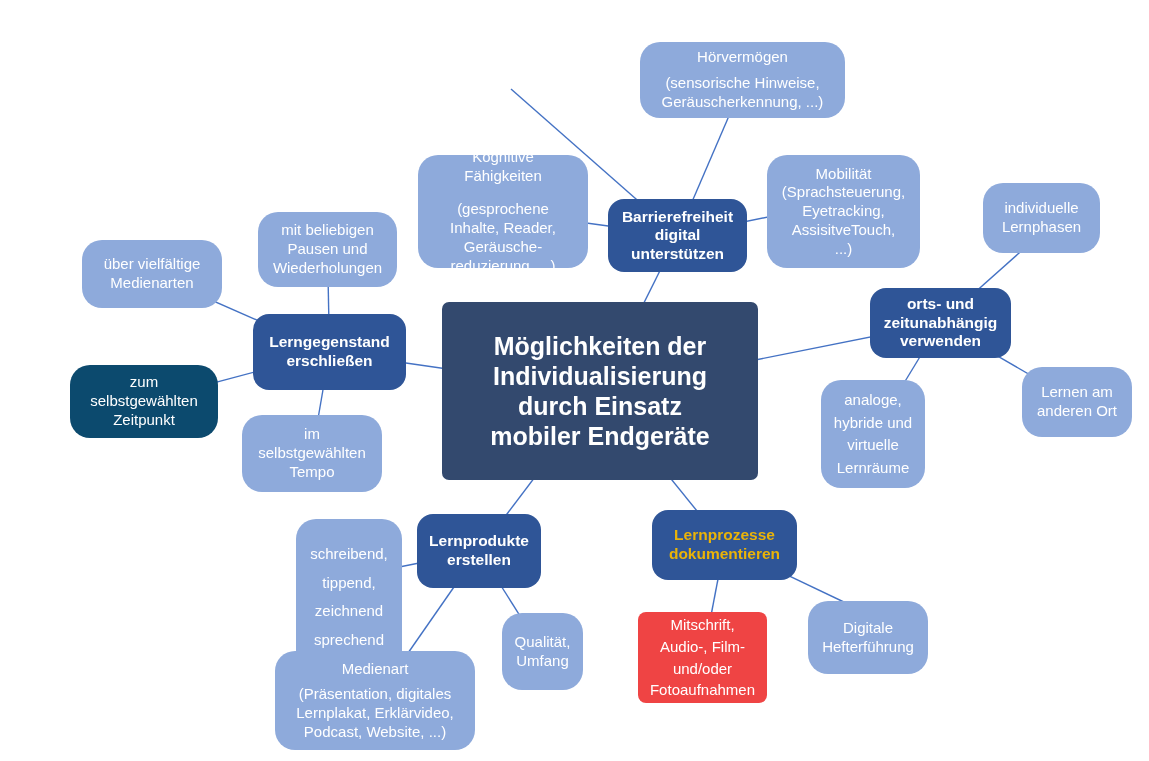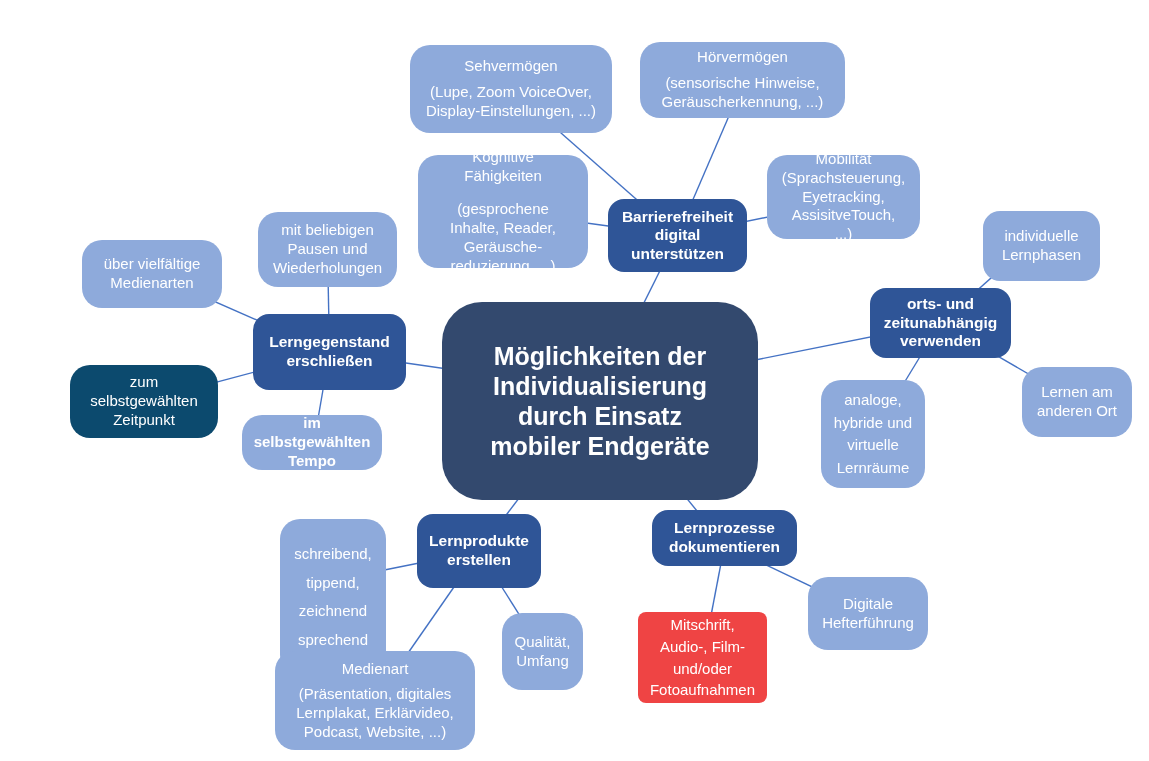--- a/index.html
+++ b/index.html
@@ -53,21 +53,21 @@
       <line x1="329.5" y1="352" x2="152" y2="274" stroke="#4472C4" stroke-width="1.4"></line>
       <line x1="329.5" y1="352" x2="327.5" y2="249.5" stroke="#4472C4" stroke-width="1.4"></line>
       <line x1="329.5" y1="352" x2="144" y2="401.5" stroke="#4472C4" stroke-width="1.4"></line>
       <line x1="329.5" y1="352" x2="312" y2="453.5" stroke="#4472C4" stroke-width="1.4"></line>
       <line x1="479" y1="551" x2="337" y2="579.5" stroke="#4472C4" stroke-width="1.4"></line>
       <line x1="479" y1="551" x2="542.5" y2="651.5" stroke="#4472C4" stroke-width="1.4"></line>
       <line x1="479" y1="551" x2="375" y2="700.5" stroke="#4472C4" stroke-width="1.4"></line>
       <line x1="724.5" y1="545" x2="702.5" y2="660" stroke="#4472C4" stroke-width="1.4"></line>
       <line x1="724.5" y1="545" x2="868" y2="613.5" stroke="#4472C4" stroke-width="1.4"></line>
     </svg>
-<div class="node root" style="left: 442px; top: 302px; width: 316px; height: 198px; background: rgb(51, 73, 110); color: rgb(255, 255, 255);">
+<div class="node root" style="left: 442px; top: 302px; width: 316px; height: 178px; background: rgb(51, 73, 110); color: rgb(255, 255, 255); border-radius: 7px;">
       <div class="para">Möglichkeiten der
 Individualisierung
 durch Einsatz
 mobiler Endgeräte</div>
     </div>
     <div class="node branch" style="left: 870px; top: 288px; width: 141px; height: 70px; background: rgb(47, 85, 151); color: rgb(255, 255, 255);">
       <div class="para">orts- und
 zeitunabhängig
 verwenden</div>
     </div>
@@ -77,50 +77,45 @@
 unterstützen</div>
     </div>
     <div class="node branch" style="left: 253px; top: 314px; width: 153px; height: 76px; background: rgb(47, 85, 151); color: rgb(255, 255, 255);">
       <div class="para">Lerngegenstand
 erschließen</div>
     </div>
     <div class="node branch" style="left: 417px; top: 514px; width: 124px; height: 74px; background: rgb(47, 85, 151); color: rgb(255, 255, 255);">
       <div class="para">Lernprodukte
 erstellen</div>
     </div>
-    <div class="node branch" style="left: 652px; top: 510px; width: 145px; height: 56px; background: rgb(47, 85, 151); color: #ffffff;">
+    <div class="node branch" style="left: 652px; top: 510px; width: 145px; height: 70px; background: rgb(47, 85, 151); color: #eab308;">
       <div class="para">Lernprozesse
 dokumentieren</div>
-    </div>
-    <div class="node leaf" style="left: 410px; top: 45px; width: 202px; height: 88px; background: rgb(142, 170, 219); color: rgb(255, 255, 255);">
-      <div class="para">Sehvermögen</div>
-      <div class="para">(Lupe, Zoom VoiceOver,
-Display-Einstellungen, ...)</div>
     </div>
     <div class="node leaf" style="left: 640px; top: 42px; width: 205px; height: 76px; background: rgb(142, 170, 219); color: rgb(255, 255, 255);">
       <div class="para">Hörvermögen</div>
       <div class="para">(sensorische Hinweise,
 Geräuscherkennung, ...)</div>
     </div>
     <div class="node leaf" style="left: 418px; top: 155px; width: 170px; height: 113px; background: rgb(142, 170, 219); color: rgb(255, 255, 255); gap: 8px;">
       <div class="para">Kognitive
 Fähigkeiten</div>
       <div class="para">(gesprochene
 Inhalte, Reader,
 Geräusche-
 reduzierung, ...)</div>
     </div>
-    <div class="node leaf" style="left: 767px; top: 155px; width: 153px; height: 84px; background: rgb(142, 170, 219); color: rgb(255, 255, 255);">
+    <div class="node leaf" style="left: 767px; top: 155px; width: 153px; height: 113px; background: rgb(142, 170, 219); color: rgb(255, 255, 255);">
       <div class="para">Mobilität
 (Sprachsteuerung,
 Eyetracking,
 AssisitveTouch,
 ...)</div>
     </div>
-    <div class="node leaf" style="left: 983px; top: 211px; width: 117px; height: 70px; background: rgb(142, 170, 219); color: rgb(255, 255, 255); border-radius: 17px;">
+    <div class="node leaf" style="left: 983px; top: 183px; width: 117px; height: 70px; background: rgb(142, 170, 219); color: rgb(255, 255, 255);">
       <div class="para">individuelle
 Lernphasen</div>
     </div>
     <div class="node leaf" style="left: 821px; top: 380px; width: 104px; height: 108px; background: rgb(142, 170, 219); color: rgb(255, 255, 255); line-height: 1.5;">
       <div class="para">analoge,
 hybride und
 virtuelle
 Lernräume</div>
     </div>
     <div class="node leaf" style="left: 1022px; top: 367px; width: 110px; height: 70px; background: rgb(142, 170, 219); color: rgb(255, 255, 255);">
@@ -134,26 +129,26 @@
     <div class="node leaf" style="left: 258px; top: 212px; width: 139px; height: 75px; background: rgb(142, 170, 219); color: rgb(255, 255, 255);">
       <div class="para">mit beliebigen
 Pausen und
 Wiederholungen</div>
     </div>
     <div class="node leaf" style="left: 70px; top: 365px; width: 148px; height: 73px; background: #0c4a6e; color: rgb(255, 255, 255);">
       <div class="para">zum
 selbstgewählten
 Zeitpunkt</div>
     </div>
-    <div class="node leaf" style="left: 242px; top: 415px; width: 140px; height: 55px; background: rgb(142, 170, 219); color: rgb(255, 255, 255); font-weight: bold;">
+    <div class="node leaf" style="left: 242px; top: 415px; width: 140px; height: 77px; background: rgb(142, 170, 219); color: rgb(255, 255, 255);">
       <div class="para">im
 selbstgewählten
 Tempo</div>
     </div>
-    <div class="node leaf" style="left: 280px; top: 519px; width: 106px; height: 156px; background: rgb(142, 170, 219); color: rgb(255, 255, 255); line-height: 1.9;">
+    <div class="node leaf" style="left: 296px; top: 519px; width: 106px; height: 156px; background: rgb(142, 170, 219); color: rgb(255, 255, 255); line-height: 1.9;">
       <div class="para">schreibend,
 tippend,
 zeichnend
 sprechend</div>
     </div>
     <div class="node leaf" style="left: 502px; top: 613px; width: 81px; height: 77px; background: rgb(142, 170, 219); color: rgb(255, 255, 255);">
       <div class="para">Qualität,
 Umfang</div>
     </div>
     <div class="node leaf" style="left: 275px; top: 651px; width: 200px; height: 99px; background: rgb(142, 170, 219); color: rgb(255, 255, 255);">
@@ -161,17 +156,17 @@
       <div class="para">(Präsentation, digitales
 Lernplakat, Erklärvideo,
 Podcast, Website, ...)</div>
     </div>
     <div class="node leaf" style="left: 638px; top: 612px; width: 129px; height: 91px; background: #ef4444; color: rgb(255, 255, 255); line-height: 1.45; border-radius: 8px;">
       <div class="para">Mitschrift,
 Audio-, Film-
 und/oder
 Fotoaufnahmen</div>
     </div>
-    <div class="node leaf" style="left: 808px; top: 577px; width: 120px; height: 73px; background: rgb(142, 170, 219); color: rgb(255, 255, 255);">
+    <div class="node leaf" style="left: 808px; top: 601px; width: 120px; height: 73px; background: rgb(142, 170, 219); color: rgb(255, 255, 255);">
       <div class="para">Digitale
 Hefterführung</div>
     </div>
   </div>
 
 </body></html>

